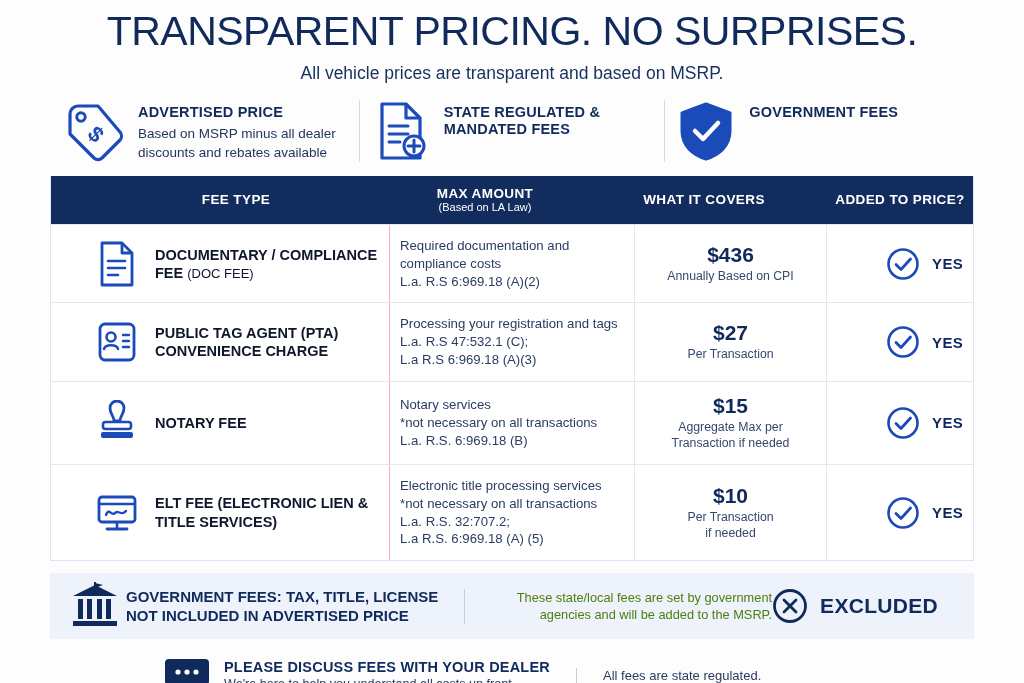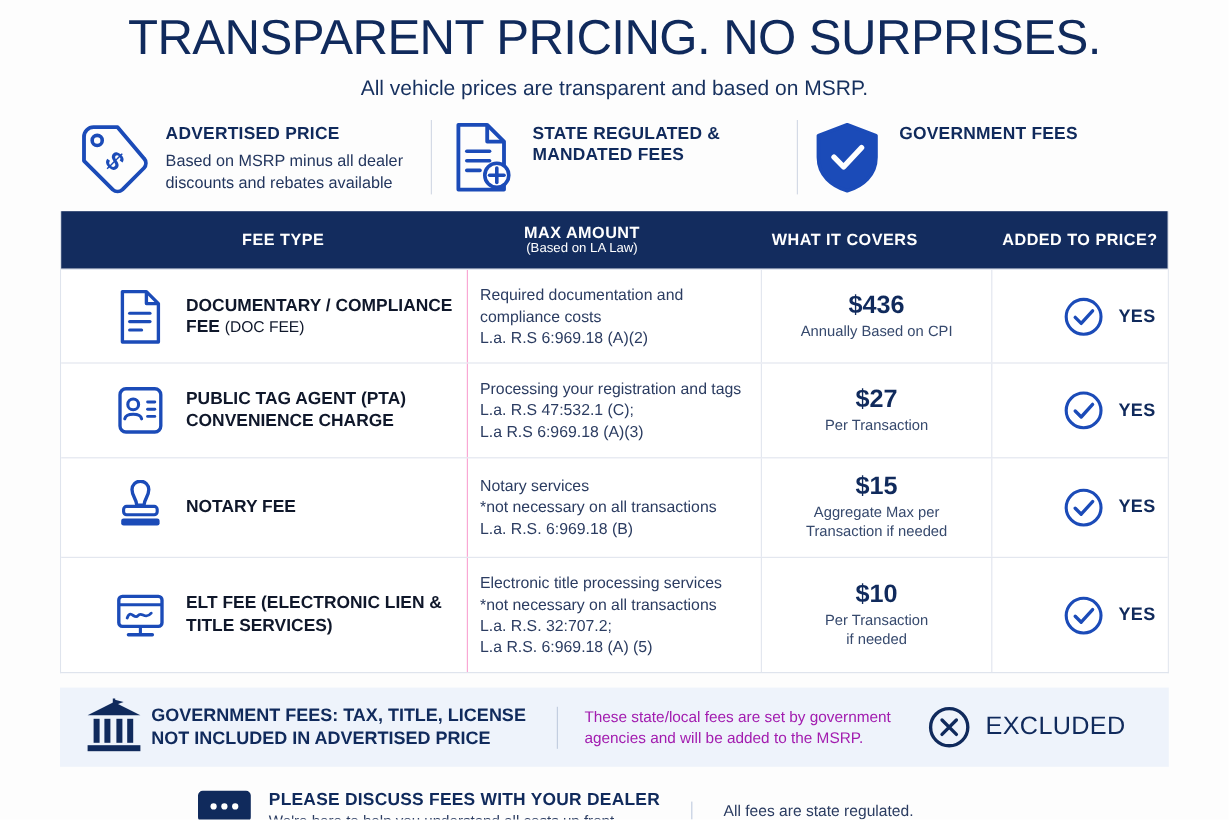--- a/index.html
+++ b/index.html
@@ -204,33 +204,34 @@
     font-weight: bold;
     color: #102a5c;
     line-height: 1.3;
     padding-right: 8px;
   }
   .govbar .gdesc {
     flex: 1 1 auto;
     border-left: 1px solid #c3cee0;
     padding-left: 22px;
     font-size: 12.8px;
-    color: #a21caf;
+    color: #4d7c0f;
     line-height: 1.35;
+    text-align: right;
   }
   .govbar .gexcl {
     flex: 0 0 auto;
     display: flex;
     align-items: center;
     gap: 12px;
     padding-right: 22px;
   }
   .excl-label {
     font-size: 21px;
-    font-weight: normal;
+    font-weight: bold;
     color: #102a5c;
     letter-spacing: .3px;
   }
 
   
   .footer {
     display: flex;
     align-items: center;
     margin: 10px 22px 0 22px;
     padding-left: 110px;

